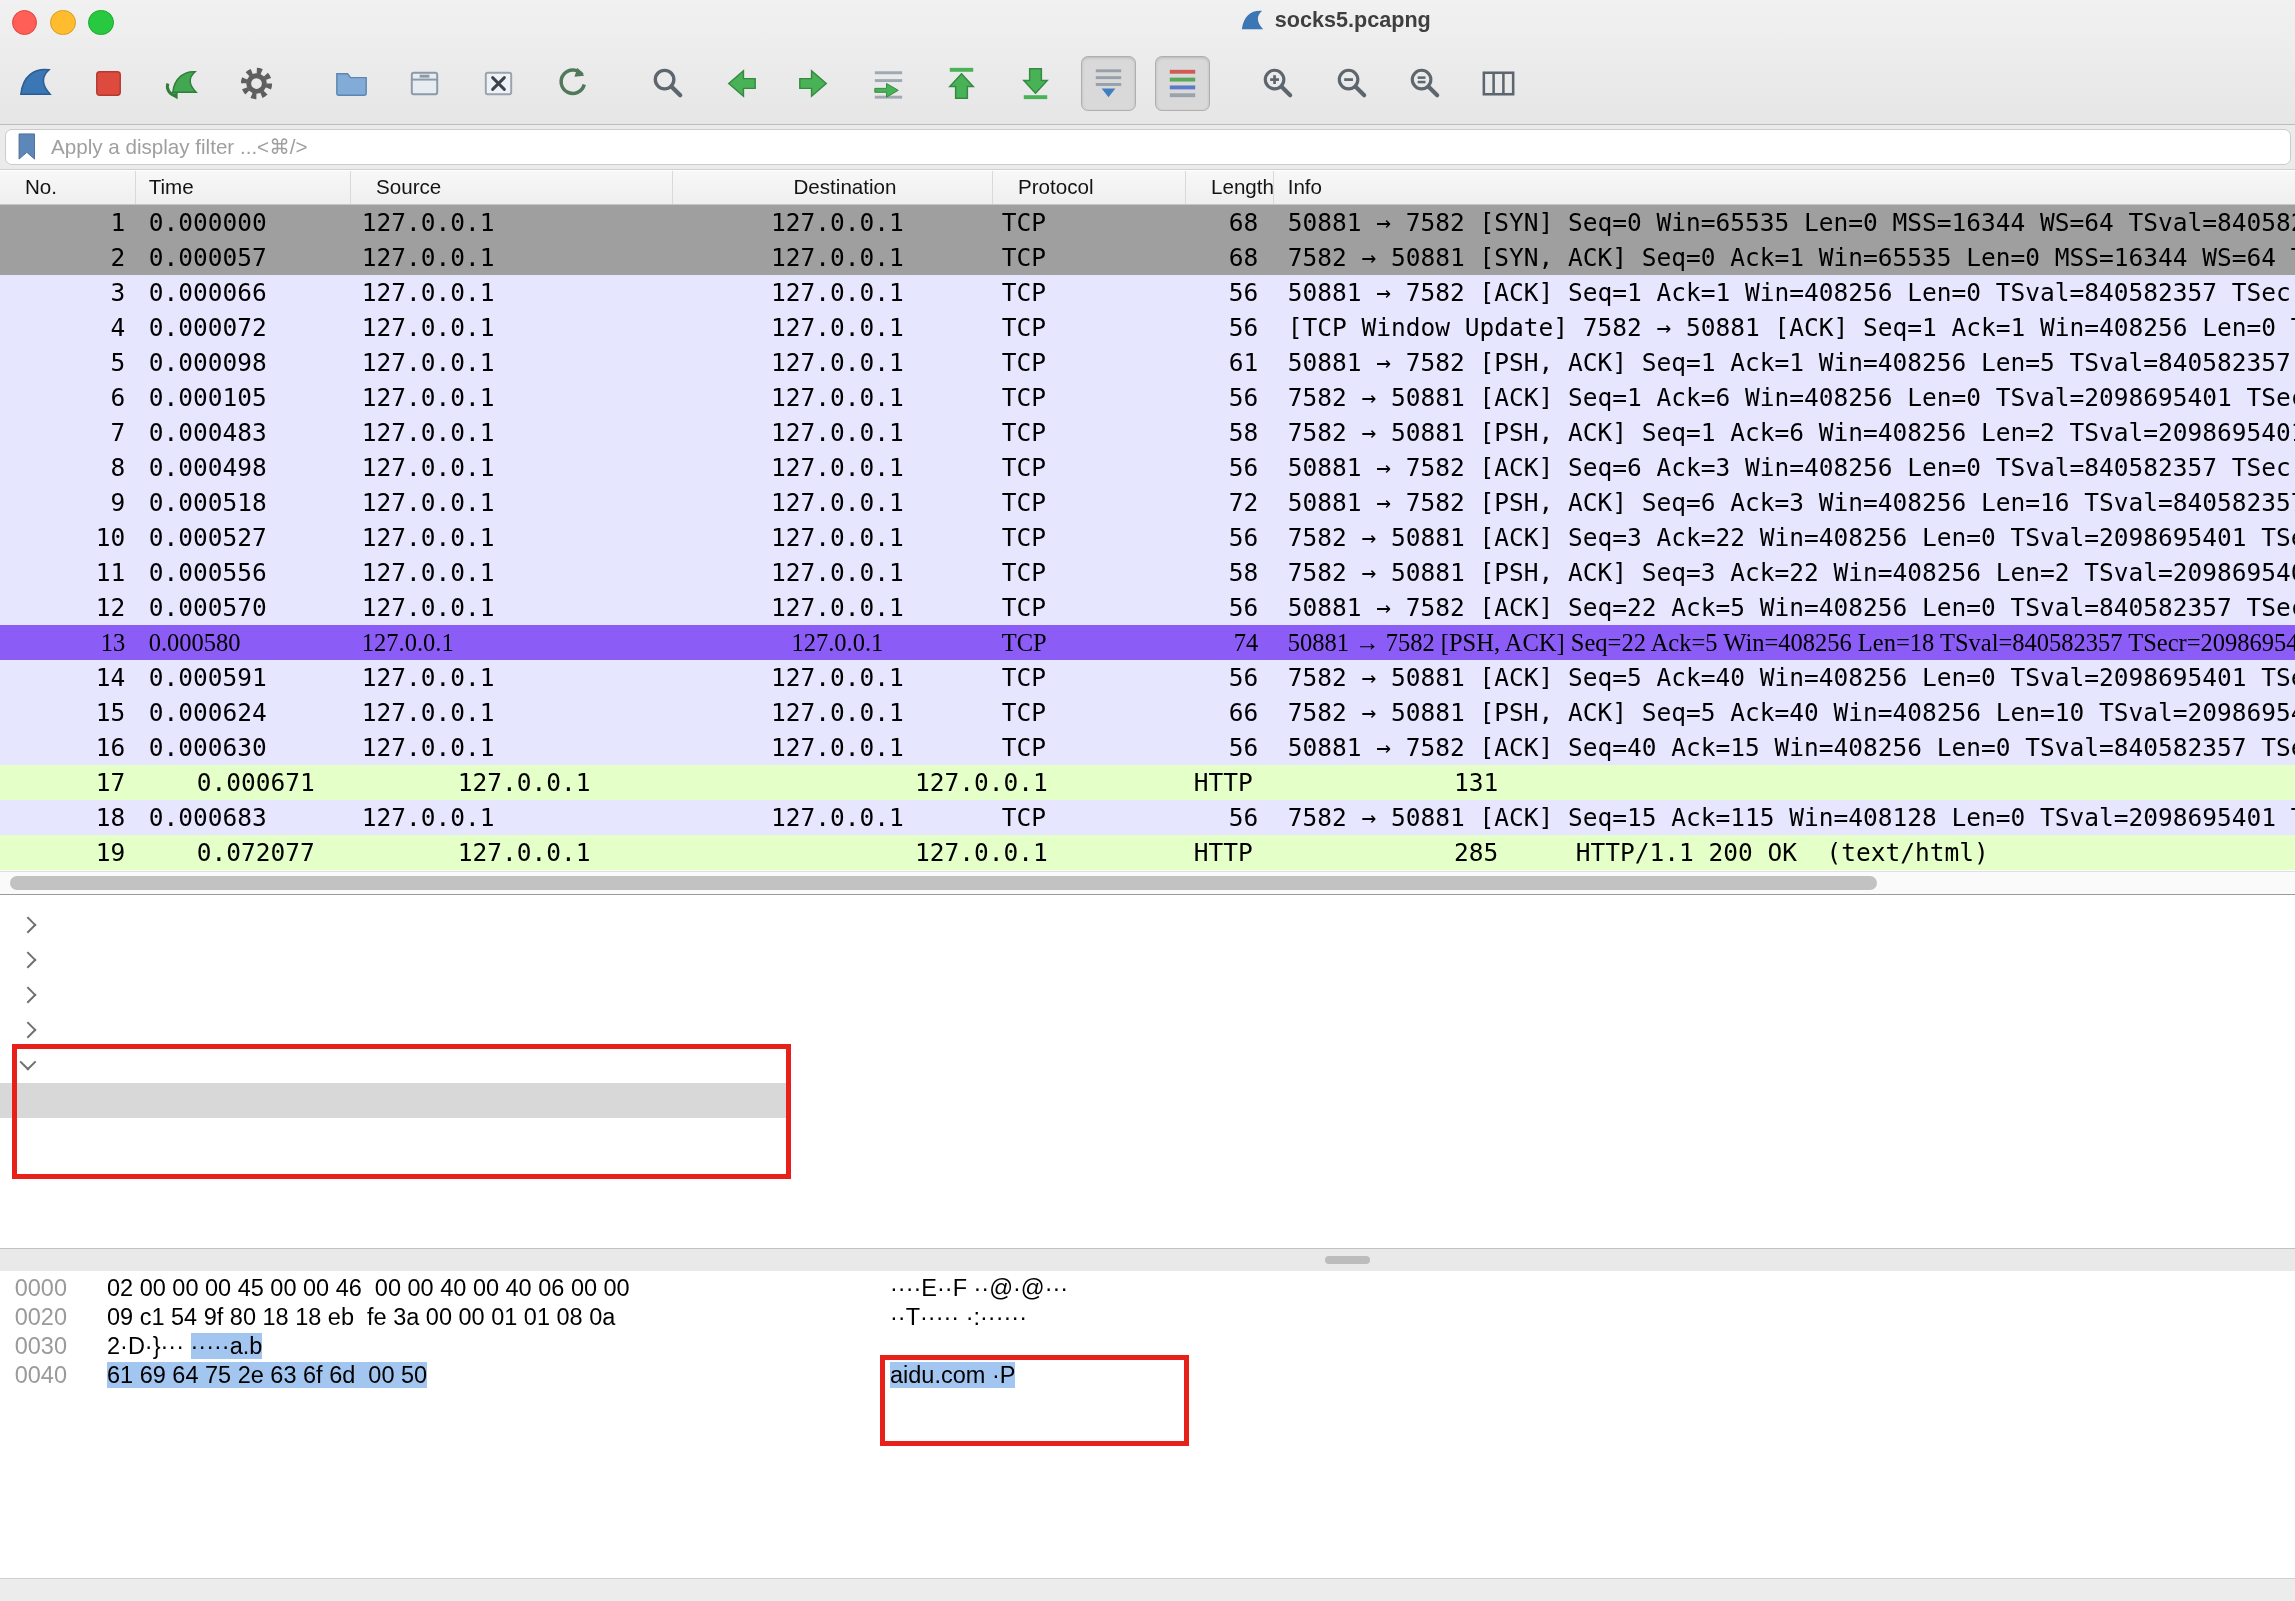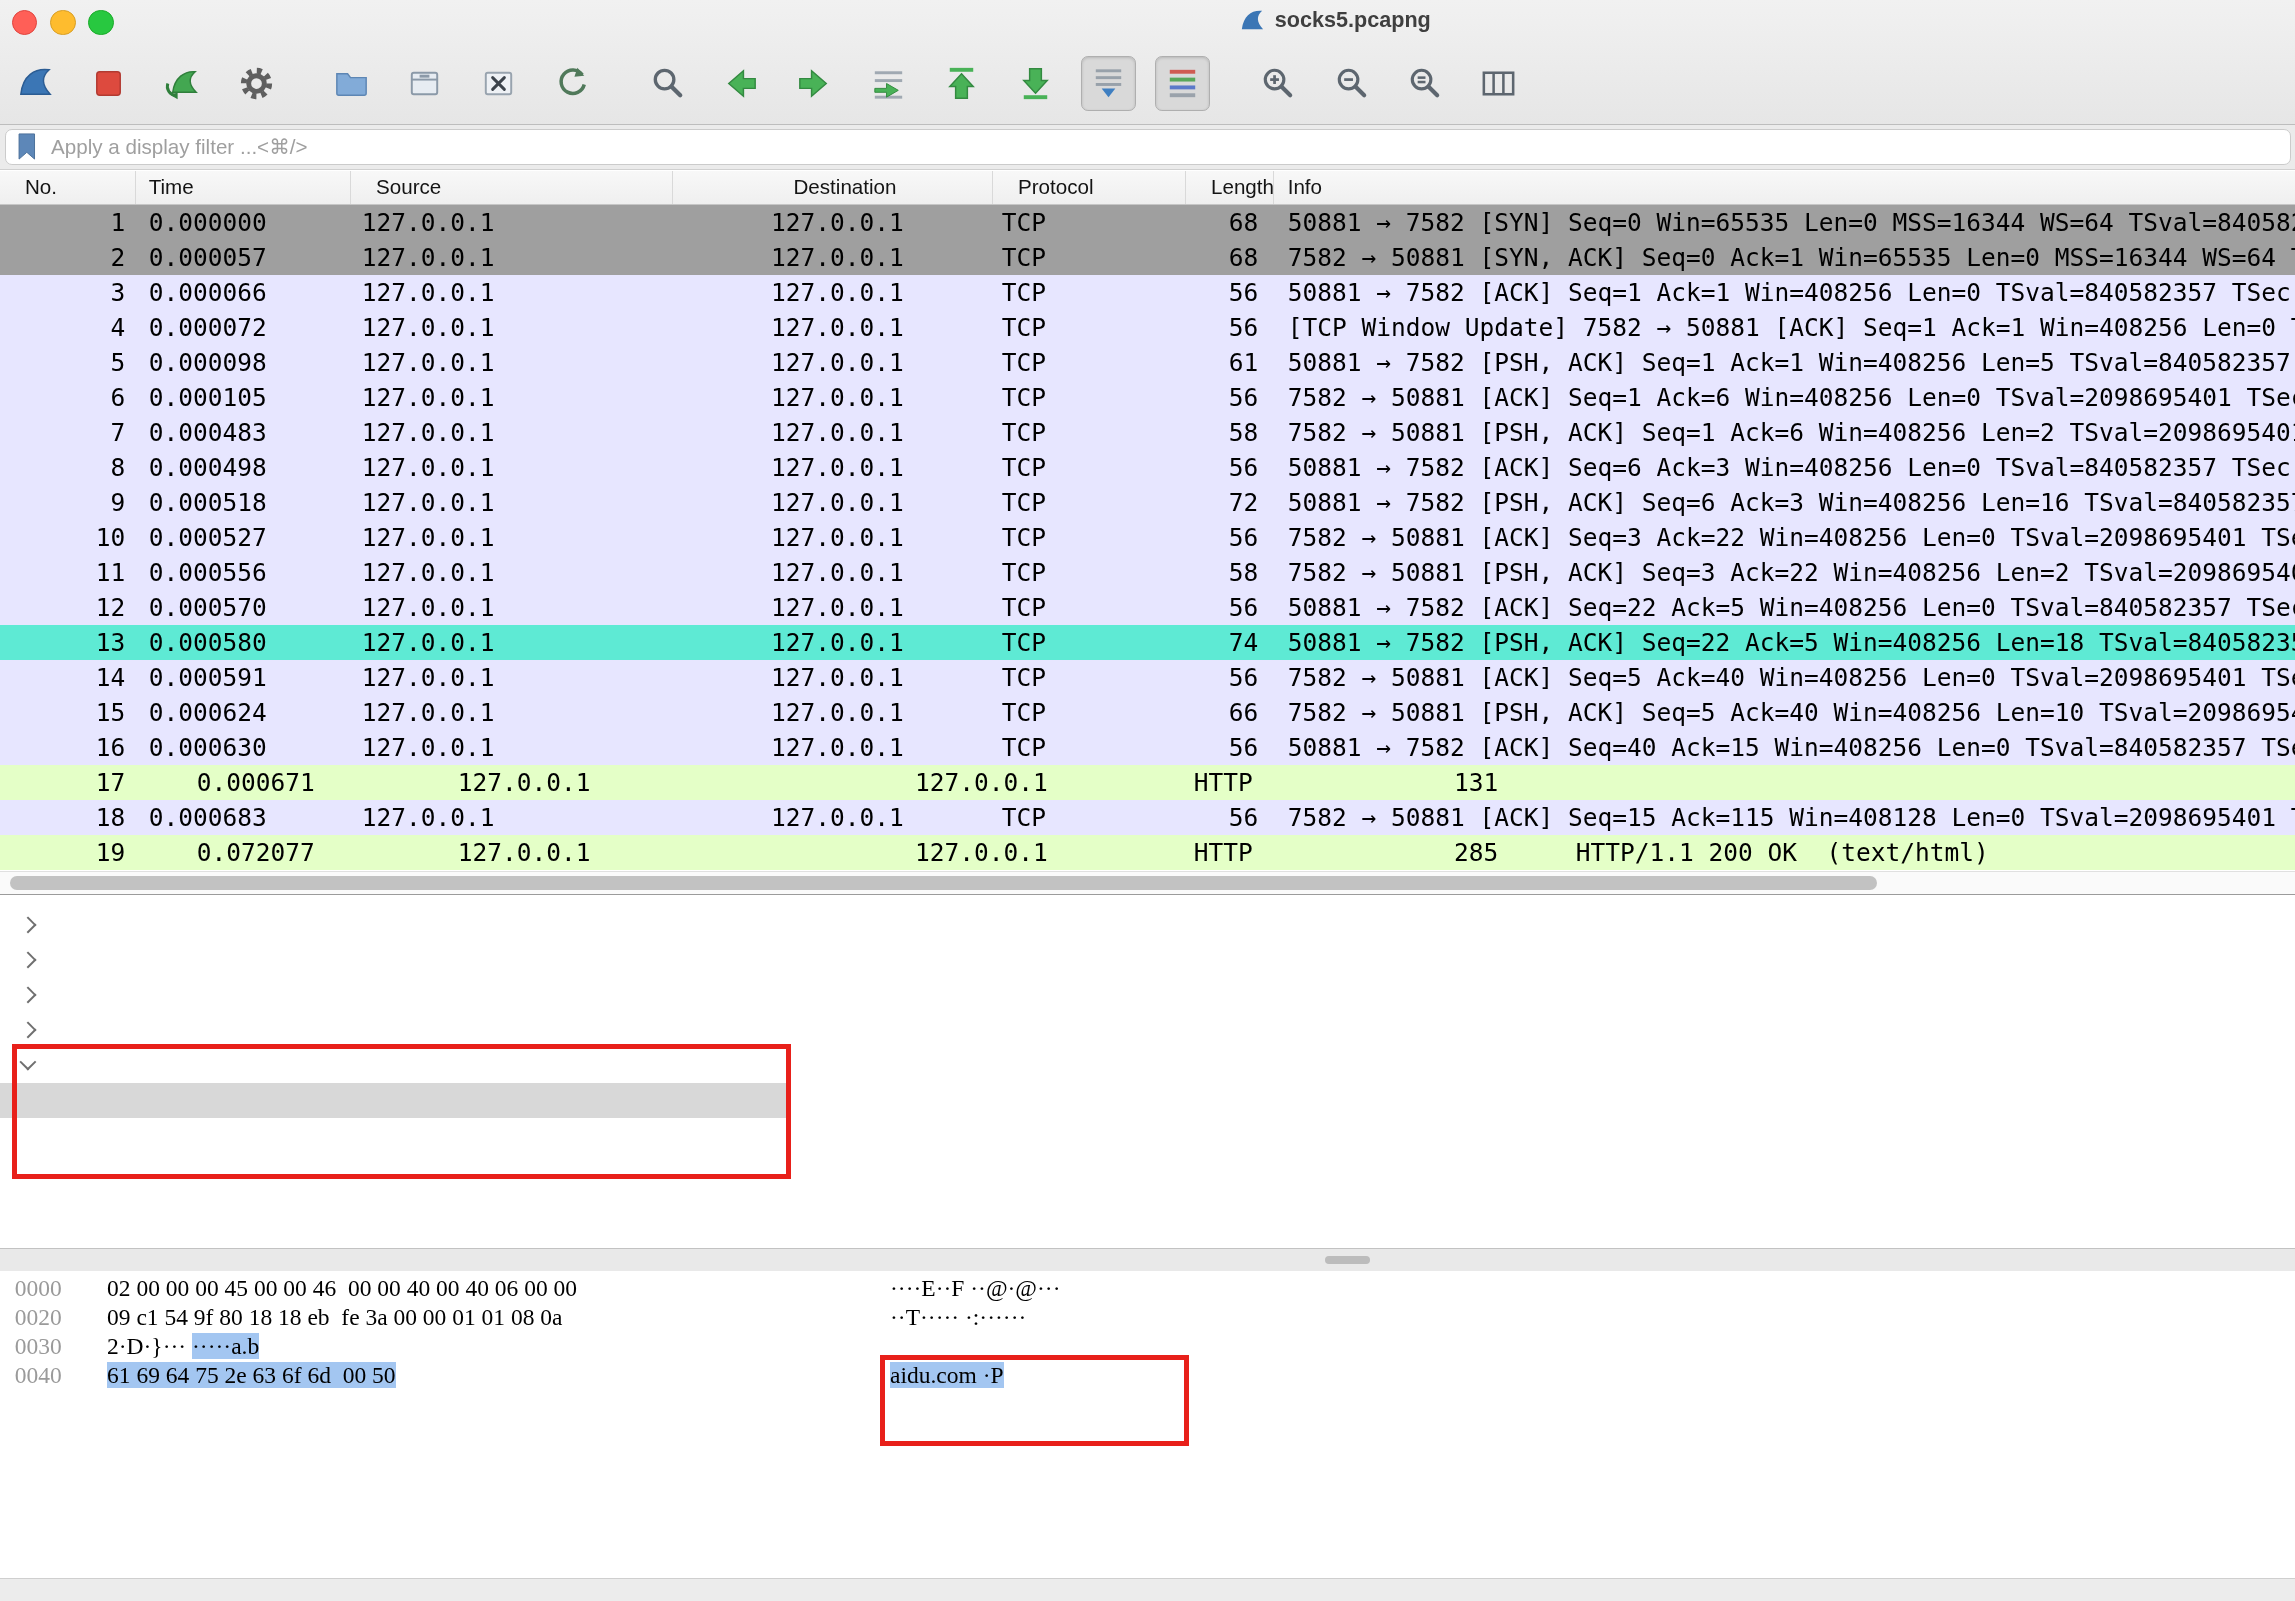--- a/index.html
+++ b/index.html
@@ -50,21 +50,21 @@
   .pc.w-no{text-align:right;padding-right:10.8px;}
   .pc.w-time{padding-left:12.7px;}
   .pc.w-src{padding-left:10.8px;}
   .pc.w-dst{padding-left:8.8px;}
   .pc.w-proto{padding-left:8.8px;}
   .pc.w-len{text-align:right;padding-right:15.7px;}
   .pc.w-info{padding-left:13.7px;flex:1;}
   .st-gray{background:#9f9f9f;}
   .st-tcp{background:#e7e6ff;}
   .st-http{background:#e4ffc7;gap:48px;}
-  .st-sel{background:#5eead4;}
+  .st-sel{background:#8b5cf6;font-family:Liberation Serif, serif;}
 
   .hscroll{position:absolute;top:871px;left:0;width:100%;height:22.5px;background:#fafafa;
            border-top:1px solid #e0e0e0;box-sizing:border-box;}
   .thumb{position:absolute;left:9.8px;top:3.9px;width:1867px;height:13.7px;background:#c2c2c2;border-radius:6.9px;}
 
   
   .details{position:absolute;top:894px;left:0;width:100%;height:354px;background:#fff;
            border-top:1px solid #9b9b9b;box-sizing:border-box;padding-top:12.7px;}
   .drow{position:relative;height:35px;font-family:"DejaVu Sans Mono","Liberation Mono",monospace;
         font-size:24.5px;line-height:35px;color:#000;padding-left:50px;white-space:pre;overflow:hidden;}
@@ -76,21 +76,21 @@
   .drow.st-expanded .chev{display:block;transform:rotate(45deg);top:8.8px;}
 
   
   .splitter{position:absolute;top:1248px;left:0;width:100%;height:23.5px;background:#e9e9e9;
             border-top:1px solid #c2c2c2;border-bottom:1px solid #c2c2c2;box-sizing:border-box;}
   .grip{position:absolute;left:1325px;top:6.9px;width:45px;height:7.8px;border-radius:3.9px;background:#bcbcbc;}
 
   
   .hexpane{position:absolute;top:1271px;left:0;width:100%;height:307px;background:#fff;
            padding-top:2.9px;box-sizing:border-box;}
-  .hrow{display:flex;height:29px;font-family:Liberation Serif, serif;
+  .hrow{display:flex;height:29px;font-family:Liberation Sans, sans-serif;
         font-size:23.5px;line-height:29px;color:#000;white-space:pre;align-items:flex-end;}
   .h-off{width:107px;padding-left:14.7px;box-sizing:border-box;color:#9a9a9a;flex:none;}
   .h-hex{width:783px;flex:none;}
   .hl{background:#a3c6f1;}
 
   
   .redbox{position:absolute;border:5.9px solid #e8201a;box-sizing:border-box;z-index:40;pointer-events:none;}
   .box1{left:11.8px;top:1044px;width:779px;height:135px;}
   .box2{left:880px;top:1355px;width:309px;height:91px;}
   .statusbar{position:absolute;top:1578px;left:0;width:100%;height:23.5px;background:#ececec;

